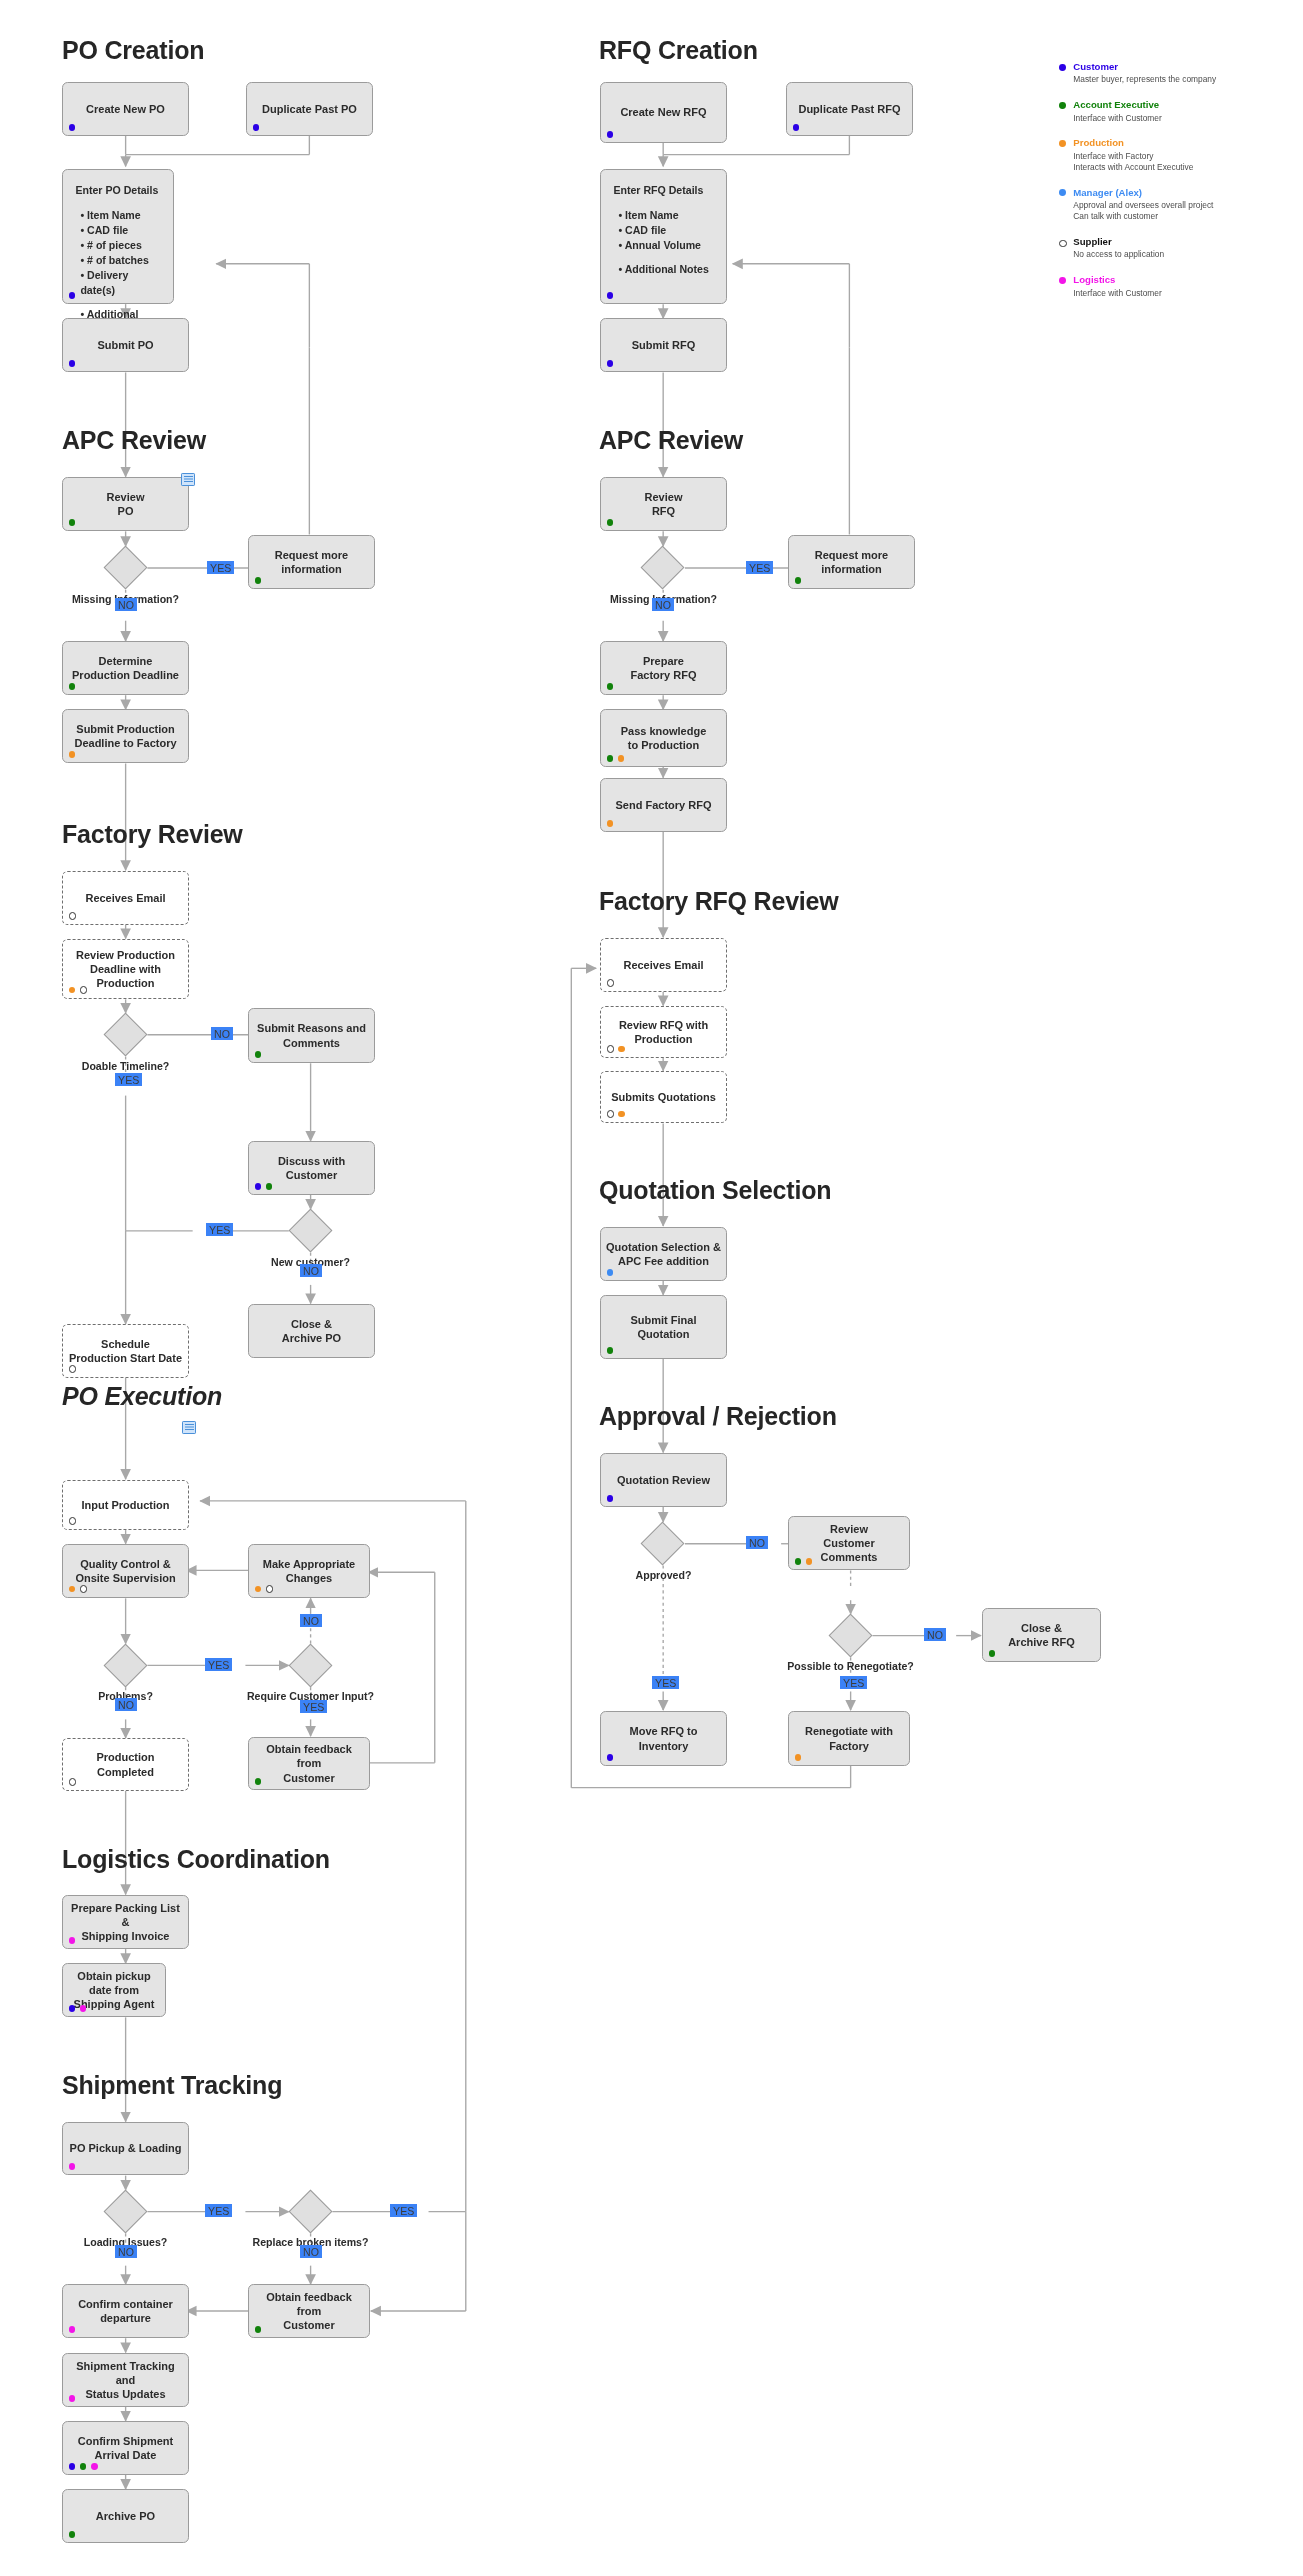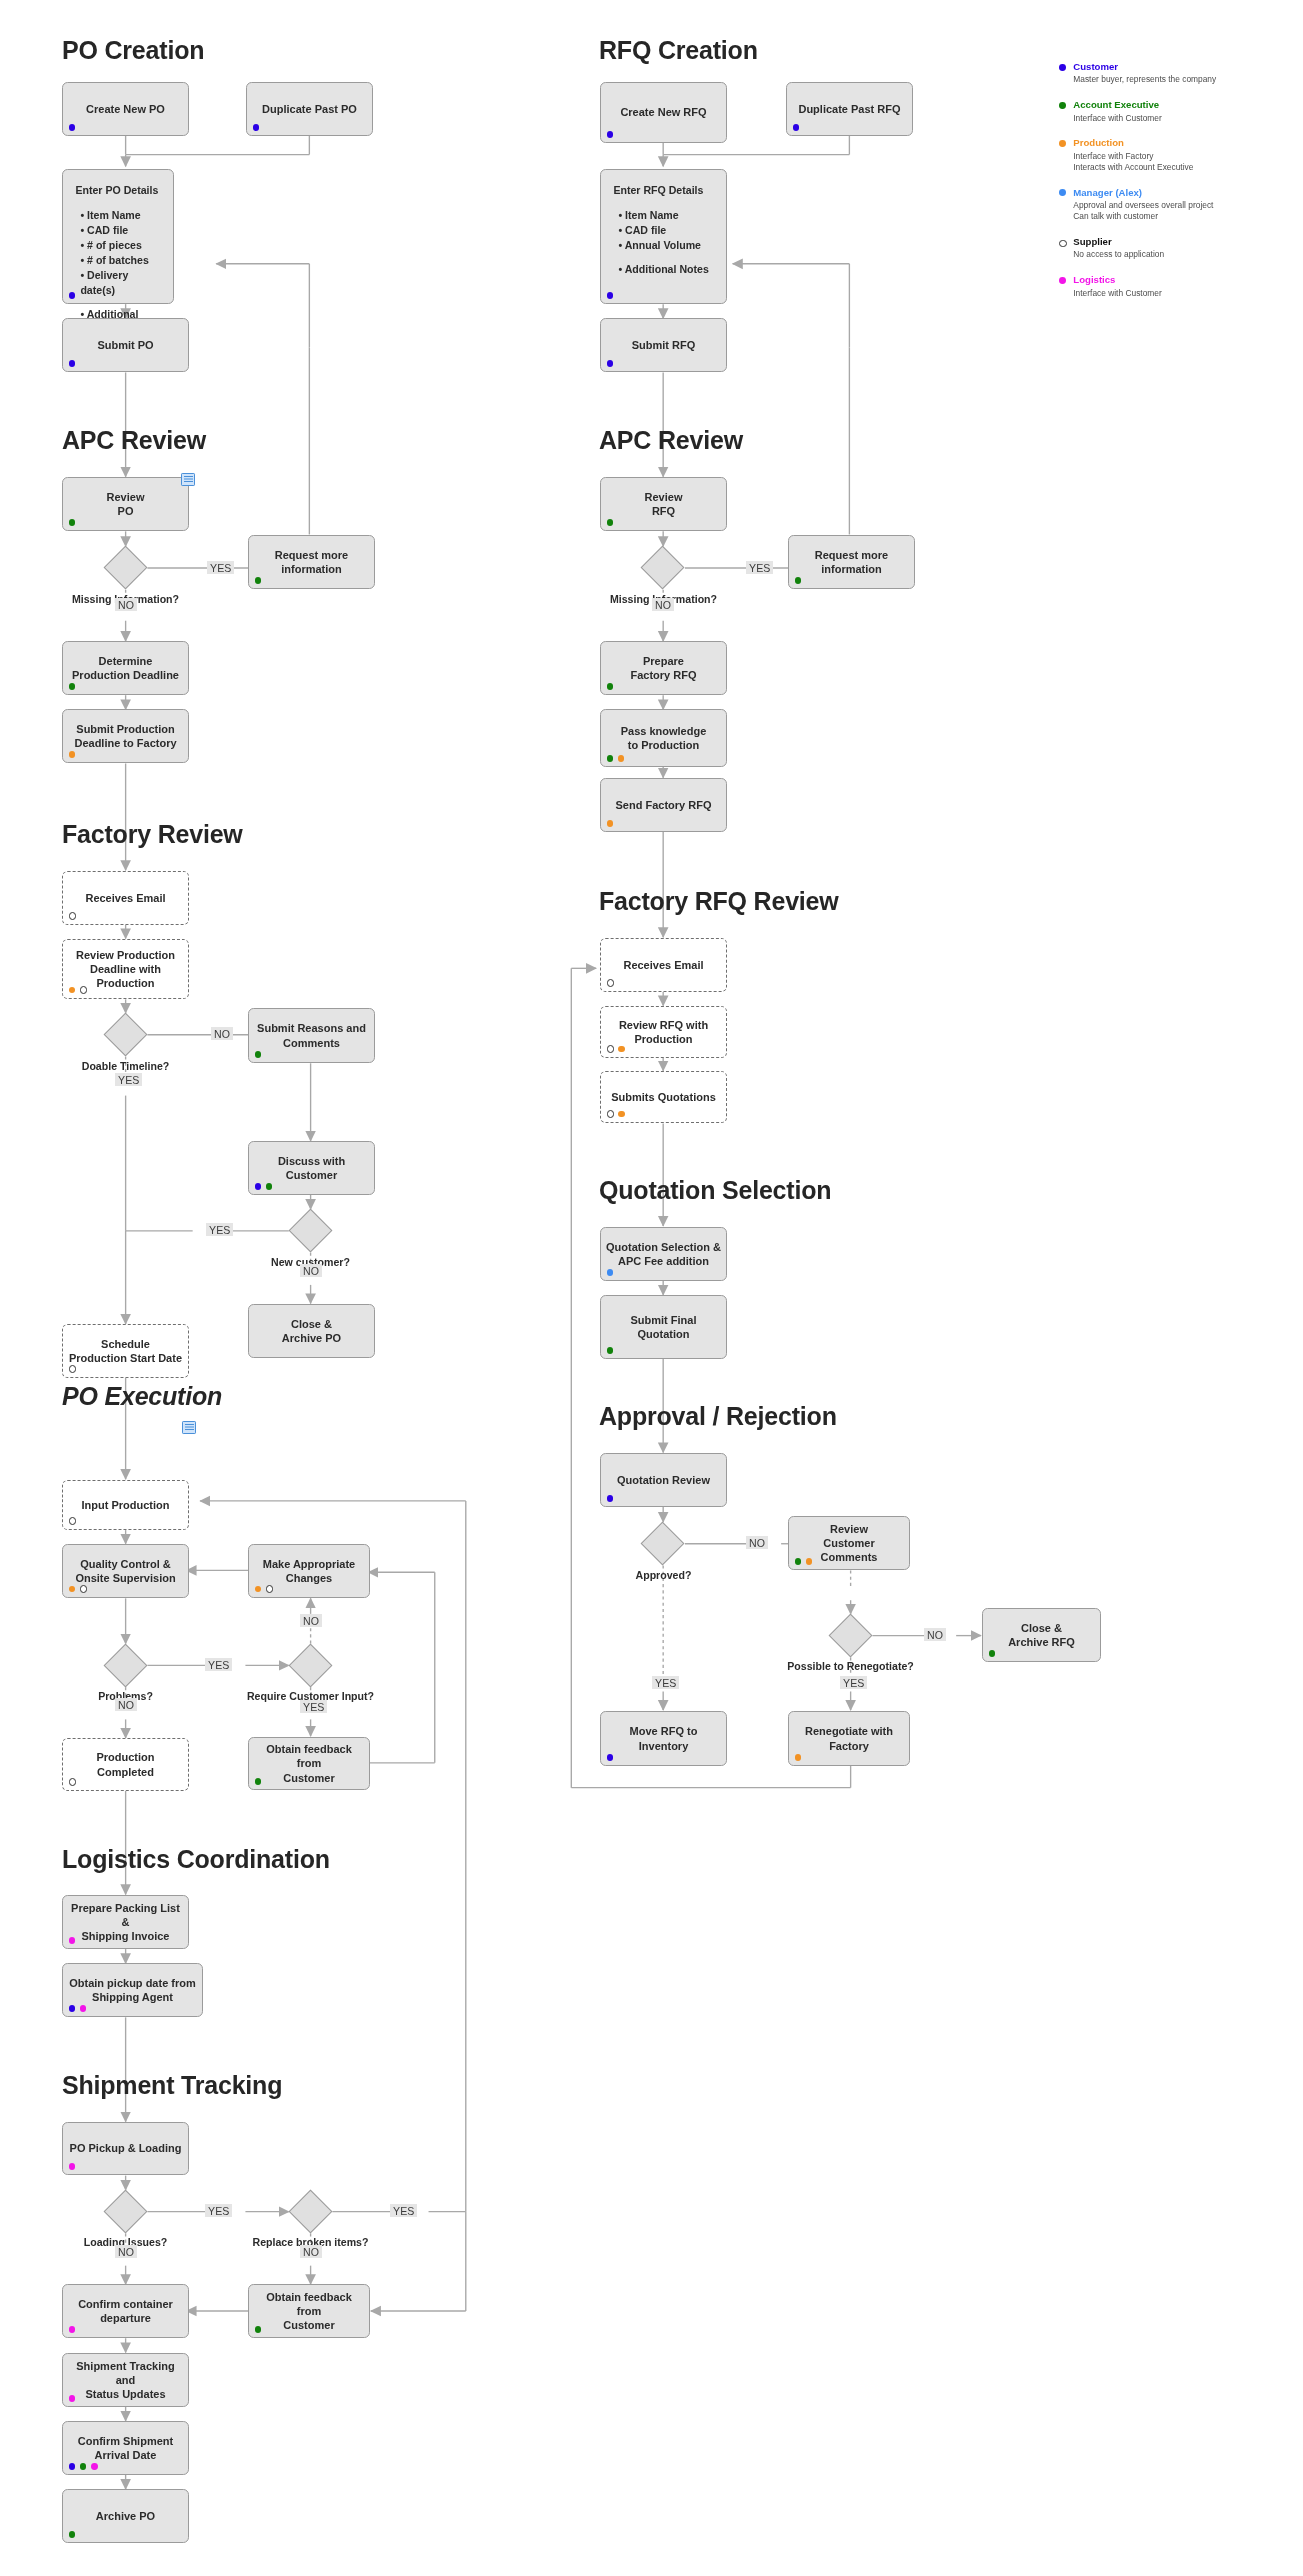--- a/index.html
+++ b/index.html
@@ -83,21 +83,21 @@
     font-weight:bold;
     color:#2b2b2b;
     white-space:nowrap;
     text-align:center;
   }
   .elabel{
     position:absolute;
     font-size:10.6px;
     color:#3b3b3b;
     white-space:nowrap;
-    background:#e5e5e5;
+    background:#3b82f6;
     padding:0.6px 3.1px;
     font-weight:normal;
   }
   .noteicon{
     position:absolute;
     width:12.4px;height:11.2px;
     background:#cfe4fb;
     border:0.7px solid #4a90d9;
     border-radius:1.2px;
   }
@@ -444,21 +444,21 @@
       </span>
   </div>
 
   <div class="node" style="left:62px;top:1895px;width:127px;height:54px;">
     <span class="nlabel ml">Prepare Packing List &amp;<br>Shipping Invoice</span>
     <span class="dots">
         <i class="dot" style="background:#f315e8"></i>
       </span>
   </div>
 
-  <div class="node" style="left:62px;top:1963px;width:141px;height:54px;">
+  <div class="node" style="left:62px;top:1963px;width:104px;height:54px;">
     <span class="nlabel ml">Obtain pickup date from<br>Shipping Agent</span>
     <span class="dots">
         <i class="dot" style="background:#2b00e6"></i>
         <i class="dot" style="background:#f315e8"></i>
       </span>
   </div>
 
   <div class="node" style="left:62px;top:2122px;width:127px;height:53px;">
     <span class="nlabel">PO Pickup &amp; Loading</span>
     <span class="dots">

